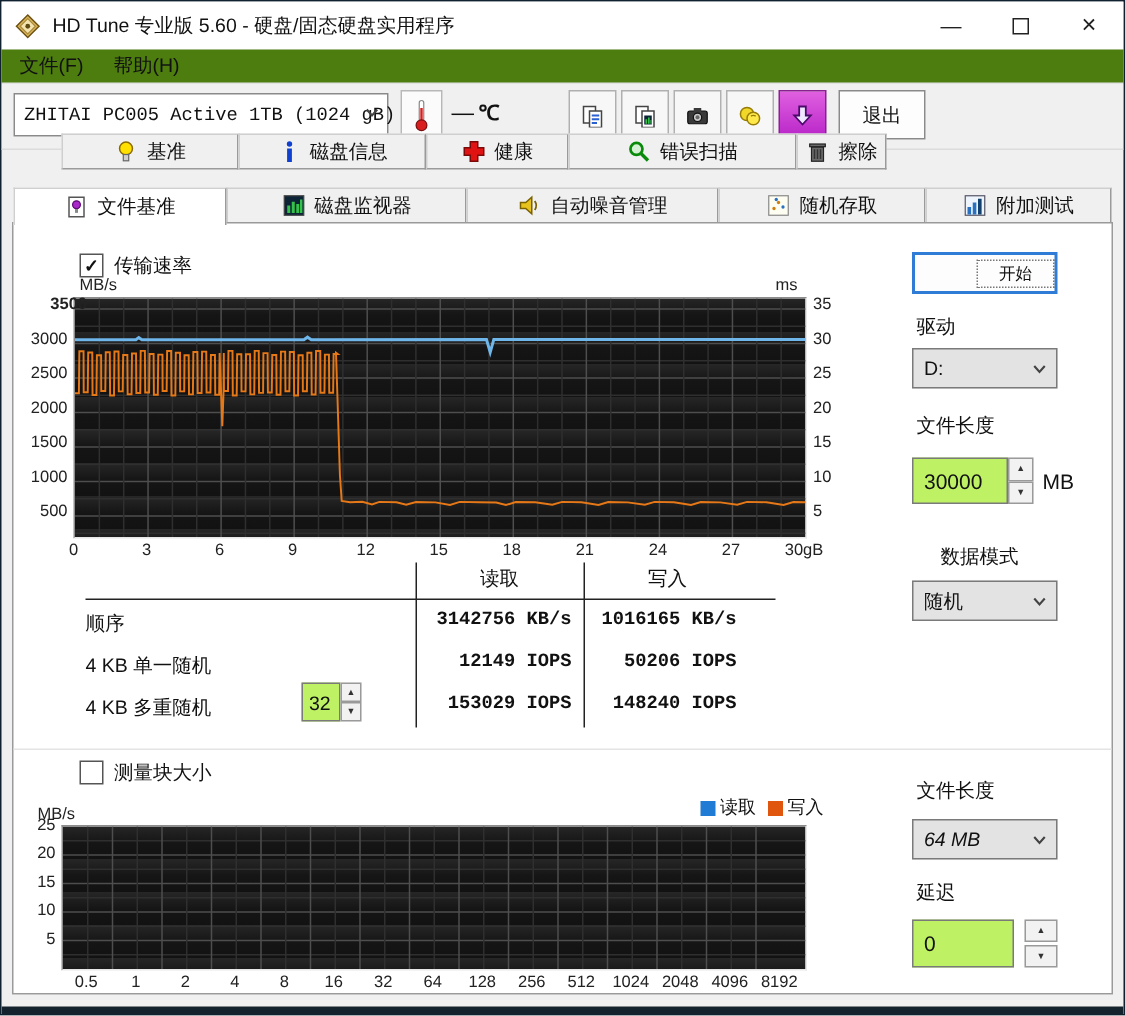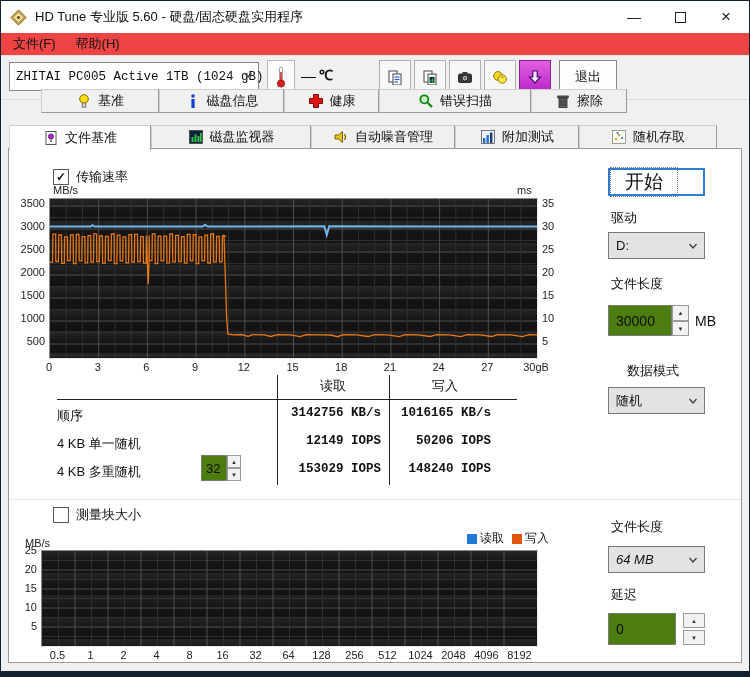--- a/index.html
+++ b/index.html
@@ -5,21 +5,21 @@
   html,body{margin:0;padding:0;background:#d4d4d4;font-family:"Liberation Sans",sans-serif;}
   .window{position:relative;width:748px;height:675px;background:#f0f0f0;border:1px solid #10222f;overflow:hidden;}
   
   .titlebar{position:absolute;left:0;top:0;width:100%;height:32px;background:#ffffff;display:flex;align-items:center;}
   .titlebar .app-icon{margin-left:9px;width:17px;height:17px;flex:0 0 auto;}
   .titlebar .title{margin-left:8px;font-size:13px;color:#111;}
   .win-controls{position:absolute;right:0;top:0;height:32px;display:flex;}
   .win-btn{width:46px;height:32px;display:flex;align-items:center;justify-content:center;font-size:14px;color:#222;}
   .win-btn .maxbox{width:9px;height:9px;border:1px solid #222;}
   
-  .menubar{position:absolute;left:0;top:32px;width:100%;height:22px;background:#ef4444;border-bottom:1px solid #e2e2e2;display:flex;align-items:center;font-size:13px;color:#111;}
+  .menubar{position:absolute;left:0;top:32px;width:100%;height:22px;background:#4d7c0f;border-bottom:1px solid #e2e2e2;display:flex;align-items:center;font-size:13px;color:#111;}
   .menu-item{padding:0 8px;margin-left:4px;}
   
   .toolbar{position:absolute;left:0;top:55px;width:100%;height:43px;background:#f0f0f0;border-bottom:1px solid #dcdcdc;}
   .drive-select{position:absolute;left:8px;top:6px;width:248px;height:27px;background:#fff;border:1px solid #8a8a8a;display:flex;align-items:center;font-family:"Liberation Mono",monospace;font-size:12.5px;color:#111;}
   .drive-select .txt{margin-left:6px;white-space:nowrap;}
   .drive-select .chev{position:absolute;right:4px;top:6px;}
   .thermo-btn{position:absolute;left:266px;top:4px;width:26px;height:31px;background:#fbfbfb;border:1px solid #b8b8b8;display:flex;align-items:center;justify-content:center;}
   .temp-dash{position:absolute;left:300px;top:11px;font-size:15px;color:#111;}
   .temp-unit{position:absolute;left:318px;top:9px;font-size:14px;color:#111;font-weight:bold;}
   .tool-btns{position:absolute;left:378px;top:4px;display:flex;gap:3px;}
@@ -49,26 +49,26 @@
   .tbl-vline{position:absolute;width:1px;background:#222;}
   .tbl-label{position:absolute;font-size:13px;color:#111;}
   .tbl-val{position:absolute;font-family:"Liberation Mono",monospace;font-weight:bold;font-size:12.5px;color:#111;text-align:right;width:120px;}
   .sep-line{position:absolute;left:0;width:100%;height:1px;background:#e4e4e4;}
   
   .legend{position:absolute;display:flex;align-items:center;gap:8px;font-size:12px;color:#111;}
   .legend .sw{width:10px;height:10px;display:inline-block;margin-right:3px;}
   .legend .item{display:flex;align-items:center;}
   
   .side-label{position:absolute;font-size:13px;color:#111;}
-  .btn-start{position:absolute;left:599px;top:19px;width:97px;height:28px;background:#fdfdfd;border:2px solid #2e7cd6;box-sizing:border-box;display:flex;align-items:center;justify-content:flex-start;font-size:19px;color:#111;}
+  .btn-start{position:absolute;left:599px;top:19px;width:97px;height:28px;background:#fdfdfd;border:2px solid #2e7cd6;box-sizing:border-box;display:flex;align-items:center;justify-content:flex-end;font-size:11px;color:#111;}
   .btn-start .inner{border:1px dotted #777;padding:1px 14px;}
   .select{position:absolute;width:97px;height:27px;background:#e3e3e3;border:1px solid #7a7a7a;box-sizing:border-box;display:flex;align-items:center;font-size:13px;color:#111;}
   .select .txt{margin-left:7px;}
   .select .chev{position:absolute;right:5px;top:7px;}
-  .num-input{position:absolute;background:#4d7c0f;border:1px solid #7a7a7a;box-sizing:border-box;font-size:14px;color:#111;display:flex;align-items:center;}
+  .num-input{position:absolute;background:#bef264;border:1px solid #7a7a7a;box-sizing:border-box;font-size:14px;color:#111;display:flex;align-items:center;}
   .num-input .txt{margin-left:7px;}
   .spin-col{position:absolute;display:flex;flex-direction:column;}
   .spin-btn{box-sizing:border-box;background:#f2f2f2;border:1px solid #9a9a9a;display:flex;align-items:center;justify-content:center;font-size:6px;color:#333;line-height:1;}
   .unit-txt{position:absolute;font-size:14px;color:#111;}
   
   .spin-attached{display:flex;flex-direction:column;position:absolute;}
   .bottom-strip{position:absolute;left:0;bottom:0;width:100%;height:5px;background:#14222e;}
   svg{display:block;}
 </style>
 </head>
@@ -208,21 +208,21 @@
       </div>
       <div class="tab" style="width: 152px;">
         <span class="ticon">
           <svg width="16" height="16" viewBox="0 0 16 16">
             <circle cx="6.3" cy="6.3" r="4" fill="#d6f0d6" stroke="#0a8a0a" stroke-width="1.8"></circle>
             <line x1="9.5" y1="9.5" x2="14" y2="14" stroke="#0a8a0a" stroke-width="2.2"></line>
           </svg>
         </span>
         <span>错误扫描</span>
       </div>
-      <div class="tab" style="width: 96px;">
+      <div class="tab" style="width: 60px;">
         <span class="ticon">
           <svg width="16" height="16" viewBox="0 0 16 16">
             <rect x="4" y="5" width="8" height="9.5" fill="#6a6a6a" stroke="#222" stroke-width="0.8"></rect>
             <rect x="2.8" y="3" width="10.4" height="1.8" fill="#6a6a6a" stroke="#222" stroke-width="0.8"></rect>
             <line x1="6" y1="6.5" x2="6" y2="13" stroke="#333" stroke-width="1"></line>
             <line x1="8" y1="6.5" x2="8" y2="13" stroke="#333" stroke-width="1"></line>
             <line x1="10" y1="6.5" x2="10" y2="13" stroke="#333" stroke-width="1"></line>
           </svg>
         </span>
         <span>擦除</span>
@@ -244,51 +244,51 @@
           <svg width="16" height="16" viewBox="0 0 16 16">
             <rect x="1.5" y="1.5" width="13" height="13" fill="#0d2436" stroke="#444" stroke-width="0.8"></rect>
             <rect x="3.5" y="8" width="2" height="5" fill="#35c24a"></rect>
             <rect x="6.5" y="5.5" width="2" height="7.5" fill="#35c24a"></rect>
             <rect x="9.5" y="7" width="2" height="6" fill="#35c24a"></rect>
             <rect x="12" y="4" width="1.6" height="9" fill="#35c24a"></rect>
           </svg>
         </span>
         <span>磁盘监视器</span>
       </div>
-      <div class="tab" style="width: 144px;">
+      <div class="tab" style="width: 168px;">
         <span class="ticon">
           <svg width="16" height="16" viewBox="0 0 16 16">
             <polygon points="2,6 5.5,6 9.5,2.5 9.5,13.5 5.5,10 2,10" fill="#e8c31e" stroke="#7a6200" stroke-width="1"></polygon>
             <path d="M11.5 5 q2 3 0 6" fill="none" stroke="#7a6200" stroke-width="1.2"></path>
           </svg>
         </span>
         <span>自动噪音管理</span>
-      </div>
-      <div class="tab" style="width: 124px;">
-        <span class="ticon">
-          <svg width="16" height="16" viewBox="0 0 16 16">
-            <rect x="1.5" y="1.5" width="13" height="13" fill="#eef4fb" stroke="#556" stroke-width="0.8"></rect>
-            <rect x="3" y="9" width="2.4" height="5" fill="#2a70c0"></rect>
-            <rect x="6.5" y="6" width="2.4" height="8" fill="#2a70c0"></rect>
-            <rect x="10" y="3.5" width="2.4" height="10.5" fill="#12406e"></rect>
-          </svg>
-        </span>
-        <span>附加测试</span>
       </div>
       <div class="tab" style="width: 138px;">
         <span class="ticon">
           <svg width="16" height="16" viewBox="0 0 16 16">
             <rect x="1.5" y="1.5" width="13" height="13" fill="#fdfdf2" stroke="#888" stroke-width="0.8"></rect>
             <circle cx="5" cy="10" r="1.1" fill="#d08010"></circle>
             <circle cx="8" cy="6" r="1.1" fill="#d08010"></circle>
             <circle cx="11" cy="9" r="1.1" fill="#2a70c0"></circle>
             <circle cx="6.5" cy="4" r="1.1" fill="#2a70c0"></circle>
           </svg>
         </span>
         <span>随机存取</span>
+      </div>
+      <div class="tab" style="width: 124px;">
+        <span class="ticon">
+          <svg width="16" height="16" viewBox="0 0 16 16">
+            <rect x="1.5" y="1.5" width="13" height="13" fill="#eef4fb" stroke="#556" stroke-width="0.8"></rect>
+            <rect x="3" y="9" width="2.4" height="5" fill="#2a70c0"></rect>
+            <rect x="6.5" y="6" width="2.4" height="8" fill="#2a70c0"></rect>
+            <rect x="10" y="3.5" width="2.4" height="10.5" fill="#12406e"></rect>
+          </svg>
+        </span>
+        <span>附加测试</span>
       </div>
     </div>
 
   <div class="content">
 
     <div class="cb" style="left:44px;top:19px;">
       <span class="box" id="cb1">✓</span>
       <span>传输速率</span>
     </div>
 
@@ -480,21 +480,21 @@
 
     <div class="side-label" style="left:602px;top:437px;">延迟</div>
     <div class="num-input" style="left:599px;top:464px;width:68px;height:32px;">
       <span class="txt">0</span>
     </div>
     <div class="spin-col" style="left:674px;top:464px;gap:2px;">
       <div class="spin-btn" style="width:22px;height:15px;">▲</div>
       <div class="spin-btn" style="width:22px;height:15px;">▼</div>
     </div>
 
-  <div class="ylab" style="left: 2px; top: 48px;">3500</div>
+  <div class="ylab" style="left: 15px; top: 48px; font-weight: bold;">3500</div>
       <div class="ylab" style="left: 2px; top: 71px;">3000</div>
       <div class="ylab" style="left: 2px; top: 94px;">2500</div>
       <div class="ylab" style="left: 2px; top: 117px;">2000</div>
       <div class="ylab" style="left: 2px; top: 140px;">1500</div>
       <div class="ylab" style="left: 2px; top: 163px;">1000</div>
       <div class="ylab" style="left: 2px; top: 186px;">500</div>
       <div class="ylab r" style="left: 533px; top: 48px;">35</div>
       <div class="ylab r" style="left: 533px; top: 71px;">30</div>
       <div class="ylab r" style="left: 533px; top: 94px;">25</div>
       <div class="ylab r" style="left: 533px; top: 117px;">20</div>

